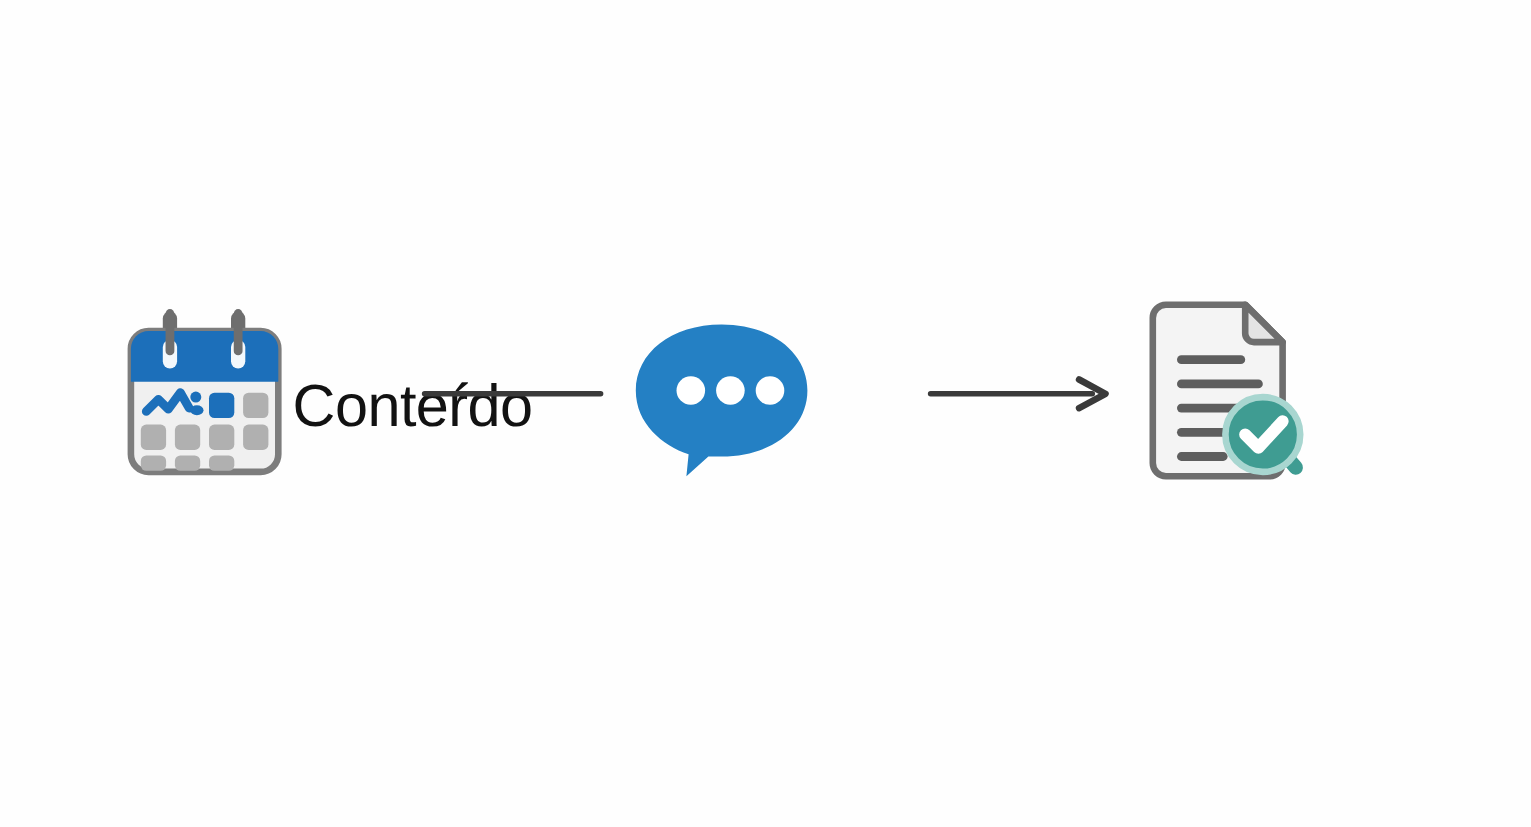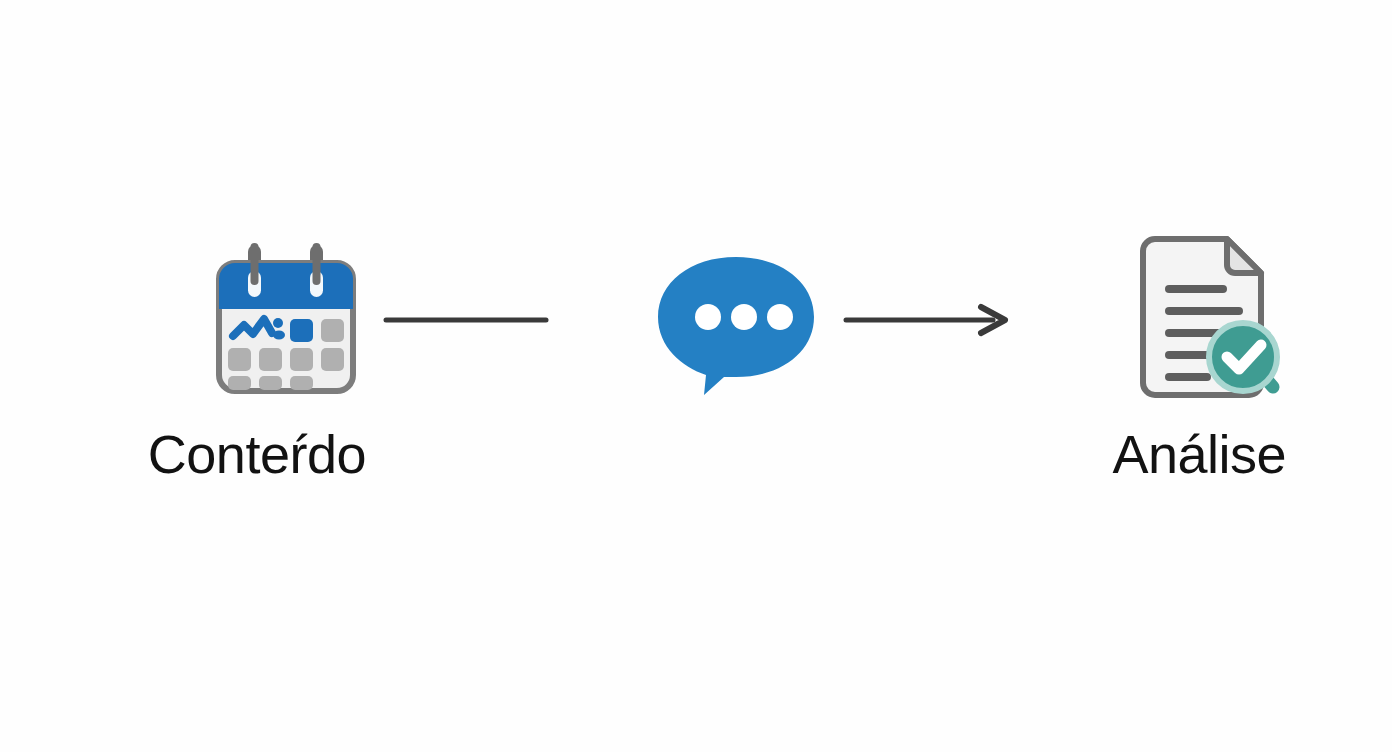--- a/index.html
+++ b/index.html
@@ -29,22 +29,22 @@
   .flow-inner {
     display: flex;
     align-items: flex-start;
     justify-content: center;
     gap: 0;
     transform: translateY(-18px);
   }
 
   .step {
     display: flex;
-    flex-direction: column;
-    align-items: flex-end;
+    flex-direction: row;
+    align-items: center;
     width: 260px;
   }
 
   .step-icon {
     height: 170px;
     display: flex;
     align-items: center;
     justify-content: center;
   }
 
@@ -145,17 +145,16 @@
           <rect x="44" y="96" width="62" height="8" rx="4" fill="#5e5e5e"></rect>
           <rect x="44" y="118" width="46" height="8" rx="4" fill="#5e5e5e"></rect>
           <rect x="44" y="140" width="46" height="8" rx="4" fill="#5e5e5e"></rect>
 
           <line x1="140" y1="140" x2="152" y2="154" stroke="#3f9c92" stroke-width="13" stroke-linecap="round"></line>
 
           <circle cx="122" cy="124" r="34" fill="#3f9c92" stroke="#a8d6d0" stroke-width="6"></circle>
           <path d="M106 124 L118 136 L140 112" fill="none" stroke="#ffffff" stroke-width="11" stroke-linecap="round" stroke-linejoin="round"></path>
         </svg>
       </div>
-      <div class="step-label">Análise</div>
     </div>
 
   </div>
 </div>
 
 </body></html>

